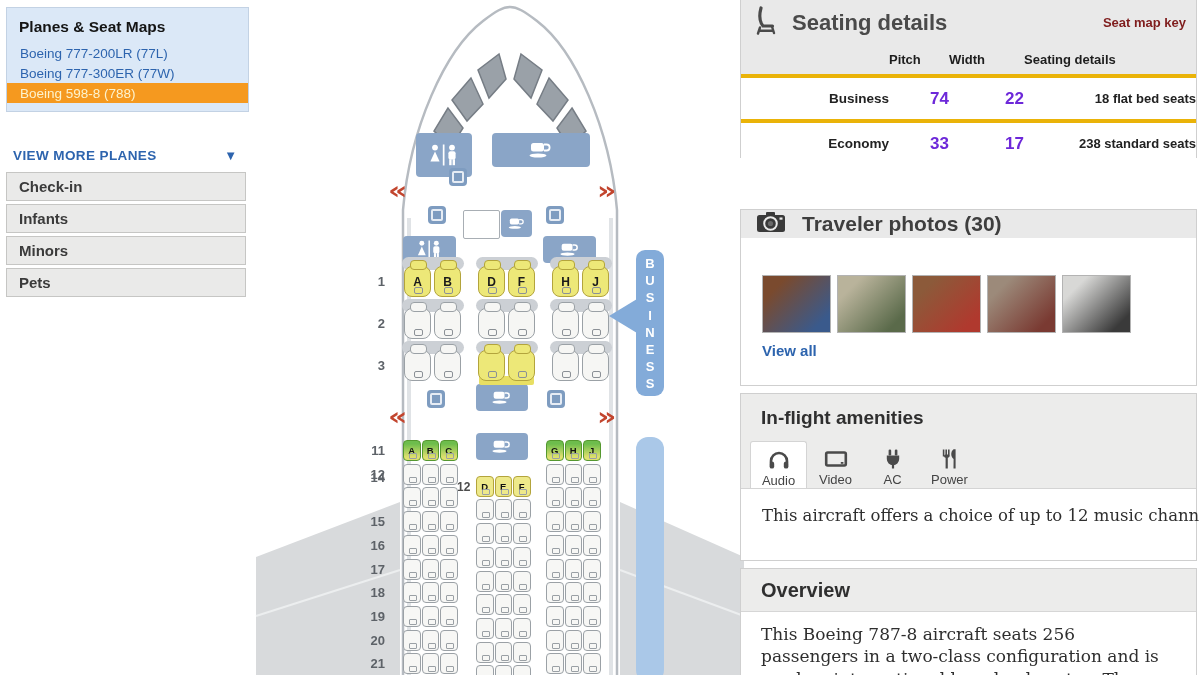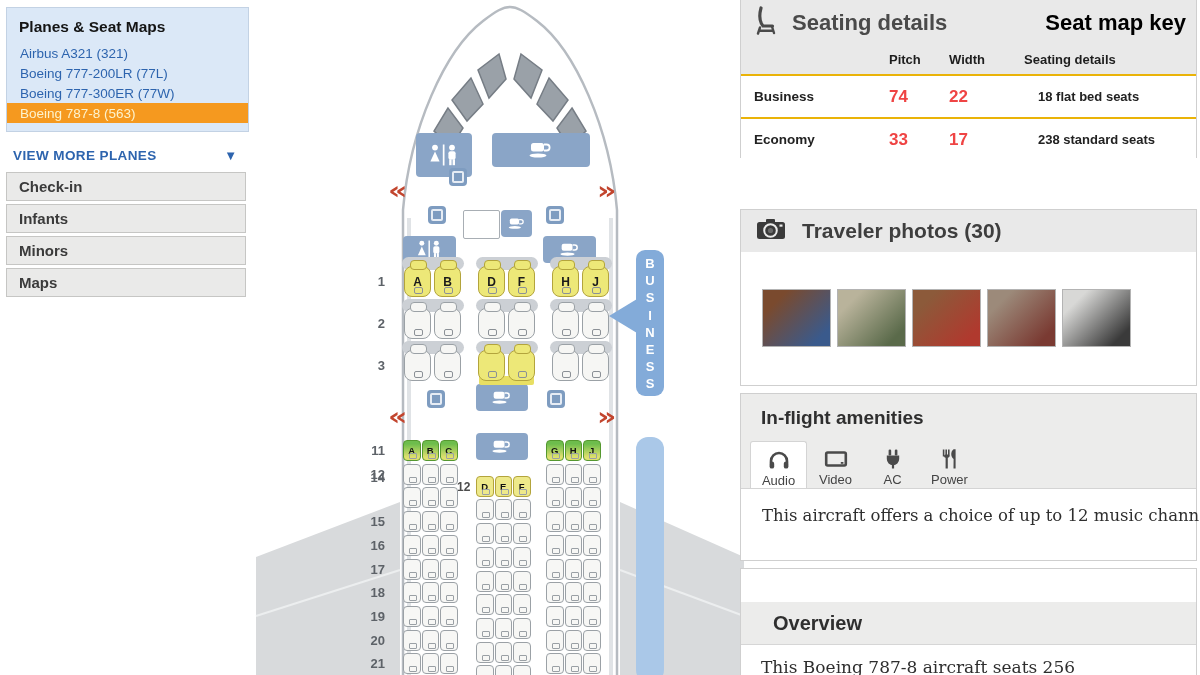--- a/index.html
+++ b/index.html
@@ -48,44 +48,44 @@
              color:#fff;font-weight:bold;font-size:13px;line-height:17.2px;text-align:center;white-space:pre-line;padding-top:5px;}
   .biz-tri{position:absolute;left:609px;top:299px;width:0;height:0;border-top:17px solid transparent;
            border-bottom:17px solid transparent;border-right:28px solid #83abd9;}
   .econ-bar{position:absolute;left:636px;top:437px;width:28px;height:245px;background:#aac8e8;border-radius:12px;}
   
   .panel{position:absolute;left:740px;width:457px;background:#fff;border:1px solid #cfcfcf;box-sizing:border-box;z-index:6;}
   .p-head{display:flex;align-items:center;background:#e9e9e9;}
   #panel-seating{top:0;height:158px;border-top:none;}
   #panel-seating .p-head{height:45px;padding:0 10px 0 12px;}
   #panel-seating .p-title{font-size:22px;font-weight:bold;color:#4a4a4a;margin-left:13px;}
-  #panel-seating .key-link{margin-left:auto;font-size:22px;font-weight:bold;color:#000000;cursor:pointer;}
+  #panel-seating .key-link{margin-left:auto;font-size:13px;font-weight:bold;color:#7f1d1d;cursor:pointer;}
   .sd-row{display:grid;grid-template-columns:148px 60px 75px 1fr;align-items:center;}
   .sd-head{background:#e9e9e9;height:29px;font-size:13px;font-weight:bold;color:#1e1e1e;}
-  .sd-body{background:#fff;height:41px;border-top:2px solid #eab308;}
+  .sd-body{background:#fff;height:41px;border-top:4px solid #eab308;text-align:right;}
   .sd-cabin{font-size:13.5px;font-weight:bold;color:#222;padding-left:13px;}
-  .sd-num{font-size:17px;font-weight:bold;color:#ef4444;}
+  .sd-num{font-size:17px;font-weight:bold;color:#6d28d9;}
   .sd-det{font-size:13px;font-weight:bold;color:#222;padding-left:14px;}
   #panel-photos{top:209px;height:177px;}
-  #panel-photos .p-head{height:42px;padding-left:15px;}
+  #panel-photos .p-head{height:28px;padding-left:15px;}
   #panel-photos .p-title{font-size:21px;font-weight:bold;color:#3e3e3e;margin-left:16px;}
   #photo-strip{display:flex;gap:6px;padding:37px 0 0 21px;}
   .photo{width:69px;height:58px;border:1px solid #b3b3b3;box-sizing:border-box;}
   #view-all{font-size:15px;font-weight:bold;color:#2d64ae;padding:9px 0 0 21px;cursor:pointer;}
   #panel-amen{top:393px;height:168px;background:#ececeb;}
   #panel-amen .p-title{font-size:19px;font-weight:bold;color:#2f2f2f;padding:13px 0 0 20px;}
   #amen-tabs{position:absolute;left:9px;top:47px;height:47px;display:flex;align-items:flex-start;}
   .amen-tab{width:57px;height:47px;box-sizing:border-box;text-align:center;padding-top:6px;cursor:pointer;}
   .amen-tab.selected{background:#fff;border:1px solid #d4d4d4;border-bottom:none;border-radius:3px 3px 0 0;}
   .amen-tab .ticon{height:24px;}
   .amen-tab .tlabel{font-size:13px;color:#444;margin-top:1px;}
   #amen-content{position:absolute;left:0;right:0;top:94px;bottom:0;background:#fff;border-top:1px solid #d4d4d4;}
   #amen-content p{margin:17px 0 0 21px;font-family:"DejaVu Serif",serif;font-size:16.5px;color:#2e2e2e;white-space:nowrap;}
   #panel-overview{top:568px;height:112px;}
-  #panel-overview .p-head{height:42px;background:#ececeb;border-bottom:1px solid #d6d6d6;padding-left:32px;margin-top:33px;}
+  #panel-overview .p-head{height:42px;background:#ececeb;border-bottom:1px solid #d6d6d6;padding-left:20px;}
   #panel-overview .p-title{font-size:20px;font-weight:bold;color:#2f2f2f;}
   #overview-text{margin:11px 20px 0 20px;font-family:"DejaVu Serif",serif;font-size:17px;line-height:1.32;color:#2e2e2e;}
 </style>
 </head>
 <body>
 
 <svg id="plane-svg" width="1200" height="675" viewBox="0 0 1200 675">
   <polygon points="400,502 256,557 256,675 400,675" fill="#d8dadc"></polygon>
   <line x1="256" y1="616" x2="400" y2="570" stroke="#eceeef" stroke-width="2"></line>
   <polygon points="620,502 744,557 744,675 620,675" fill="#d8dadc"></polygon>
@@ -330,35 +330,34 @@
       <div class="eseat white" style="left: 583px; top: 653.3px;"></div>
       <div class="eseat white" style="left: 476px; top: 665.3px;"></div>
       <div class="eseat white" style="left: 494.5px; top: 665.3px;"></div>
       <div class="eseat white" style="left: 513px; top: 665.3px;"></div>
     </div>
 </div>
 
 <div id="sidebar">
   <div class="sb-title">Planes &amp; Seat Maps</div>
   <div id="plane-list">
-      <div class="plane-link">Airbus A321 (321)</div>
       <div class="plane-link">Boeing 777-200LR (77L)</div>
       <div class="plane-link">Boeing 777-300ER (77W)</div>
-      <div class="plane-link selected">Boeing 787-8 (563)</div>
+      <div class="plane-link selected">Boeing 598-8 (788)</div>
     </div>
 </div>
 <div id="view-more">
   <span class="vm-label">VIEW MORE PLANES</span>
   <span class="vm-tri">▼</span>
 </div>
 <div id="side-menu">
     <div class="menu-item">Check-in</div>
     <div class="menu-item">Infants</div>
     <div class="menu-item">Minors</div>
-    <div class="menu-item">Maps</div>
+    <div class="menu-item">Pets</div>
   </div>
 
 <div class="panel" id="panel-seating">
   <div class="p-head">
     <span>
       <svg width="26" height="30" viewBox="0 0 26 30">
           <path d="M8 2 q-2.6 9.5 .4 15.5 l1.6 2.5 h9.5" fill="none" stroke="#4a4a4a" stroke-width="3.2" stroke-linecap="round"></path>
           <path d="M7 21.5 l-2 6 M6 24.8 h13.5 M19 20.5 l2 6.5" stroke="#4a4a4a" stroke-width="2.4" fill="none" stroke-linecap="round"></path>
         </svg>
     </span>
@@ -400,20 +399,21 @@
     </span>
     <span class="p-title">Traveler photos (30)</span>
   </div>
   <div id="photo-strip">
       <div class="photo" style="background: linear-gradient(135deg, rgb(122, 74, 46) 20%, rgb(58, 90, 140) 85%);"></div>
       <div class="photo" style="background: linear-gradient(135deg, rgb(185, 179, 155) 20%, rgb(90, 106, 74) 85%);"></div>
       <div class="photo" style="background: linear-gradient(135deg, rgb(140, 90, 58) 20%, rgb(176, 57, 46) 85%);"></div>
       <div class="photo" style="background: linear-gradient(135deg, rgb(156, 138, 122) 20%, rgb(122, 58, 50) 85%);"></div>
       <div class="photo" style="background: linear-gradient(135deg, rgb(216, 216, 214) 20%, rgb(58, 58, 58) 85%);"></div>
     </div>
+  <div id="view-all">View all</div>
 </div>
 
 <div class="panel" id="panel-amen">
   <div class="p-title">In-flight amenities</div>
   <div id="amen-tabs">
       <div class="amen-tab selected">
         <div class="ticon"><svg width="24" height="24" viewBox="0 0 24 24">
             <path d="M4 15 v-2 a8 8 0 0 1 16 0 v2" fill="none" stroke="#4a4a4a" stroke-width="2.6"></path>
             <rect x="2.6" y="13.6" width="4.6" height="7" rx="2.2" fill="#4a4a4a"></rect>
             <rect x="16.8" y="13.6" width="4.6" height="7" rx="2.2" fill="#4a4a4a"></rect>

